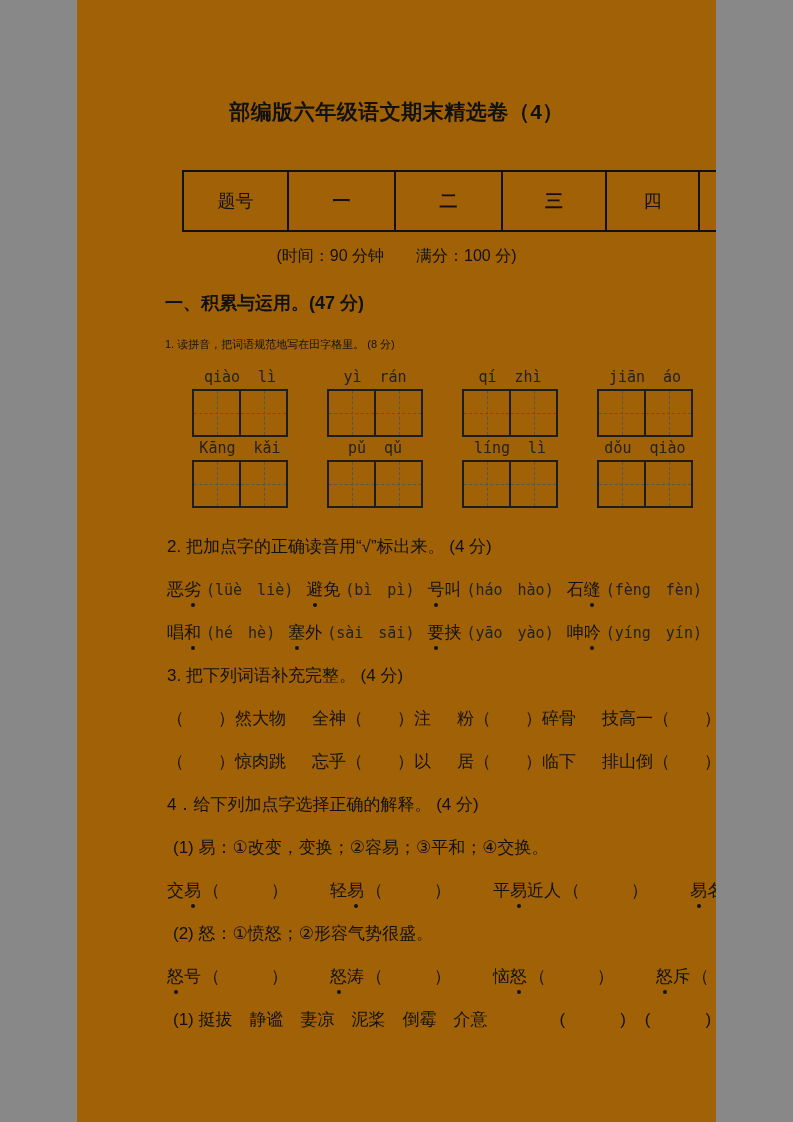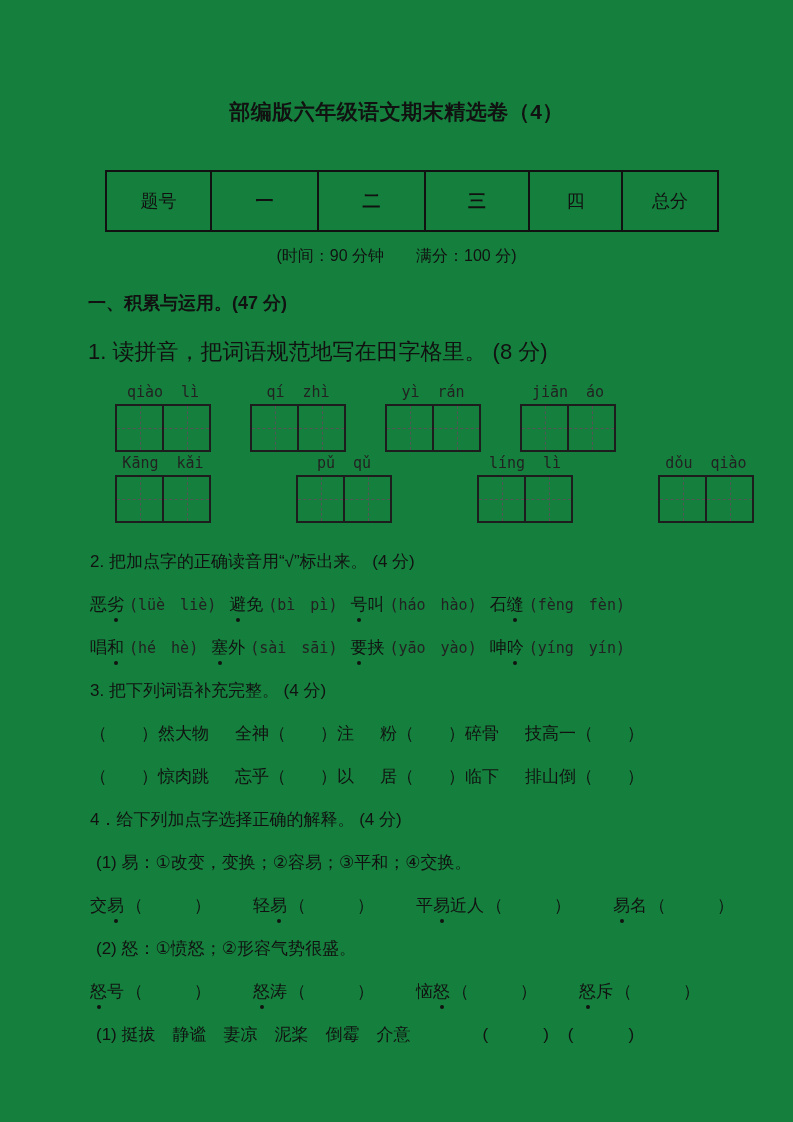--- a/index.html
+++ b/index.html
@@ -1,17 +1,17 @@
 <!DOCTYPE html>
 <html><head>
 <meta charset="utf-8">
 <style>
   html,body{margin:0;padding:0;background:#888;}
   .page{
-    width:793px;height:1122px;background:#15803d;margin:0 auto;
+    width:639px;height:1122px;background:#a16207;margin:0 auto;
     box-sizing:border-box;position:relative;overflow:hidden;
     font-family:"Liberation Sans","DejaVu Sans",sans-serif;color:#111;
   }
   
   .title{
     margin:0;padding-top:98px;text-align:center;
     font-size:21px;font-weight:700;letter-spacing:.5px;
   }
   
   .score-table{
@@ -27,21 +27,21 @@
   .score-table col:nth-child(3){width:107px;}
   .score-table col:nth-child(4){width:104px;}
   .score-table col:nth-child(5){width:93px;}
   .score-table col:nth-child(6){width:96px;}
   .c-big{font-size:24px;font-weight:700;}
   .c-small{font-size:15px;}
   
   .time-note{margin-top:14px;text-align:center;font-size:16px;}
   
   .sec-heading{margin:24px 0 0 88px;font-size:18px;font-weight:700;}
-  .q1-heading{margin:22px 0 0 88px;font-size:22px;}
+  .q1-heading{margin:22px 0 0 88px;font-size:11px;}
   
   .pinyin-block{margin:16px 0 0 115px;}
   .grid-row{display:flex;}
   .grid-row.second{margin-top:2px;justify-content:space-between;}
   .tzg-group{width:96px;margin-right:39px;text-align:center;}
   .pinyin-label{
     font-family:"DejaVu Sans Mono",monospace;font-size:15px;
     margin-bottom:3px;white-space:pre;color:#222;
   }
   .tzg{display:flex;width:96px;height:48px;box-sizing:border-box;border:2px solid #1d1d1d;}
@@ -116,28 +116,28 @@
   <div class="pinyin-block">
     <div class="grid-row">
       <div class="tzg-group">
         <div class="pinyin-label">qiào  lì</div>
         <div class="tzg">
             <div class="cell"></div>
             <div class="cell"></div>
           </div>
       </div>
       <div class="tzg-group">
+        <div class="pinyin-label">yì  rán</div>
+        <div class="tzg">
+            <div class="cell"></div>
+            <div class="cell"></div>
+          </div>
+      </div>
+      <div class="tzg-group">
         <div class="pinyin-label">qí  zhì</div>
-        <div class="tzg">
-            <div class="cell"></div>
-            <div class="cell"></div>
-          </div>
-      </div>
-      <div class="tzg-group">
-        <div class="pinyin-label">yì  rán</div>
         <div class="tzg">
             <div class="cell"></div>
             <div class="cell"></div>
           </div>
       </div>
       <div class="tzg-group">
         <div class="pinyin-label">jiān  áo</div>
         <div class="tzg">
             <div class="cell"></div>
             <div class="cell"></div>

